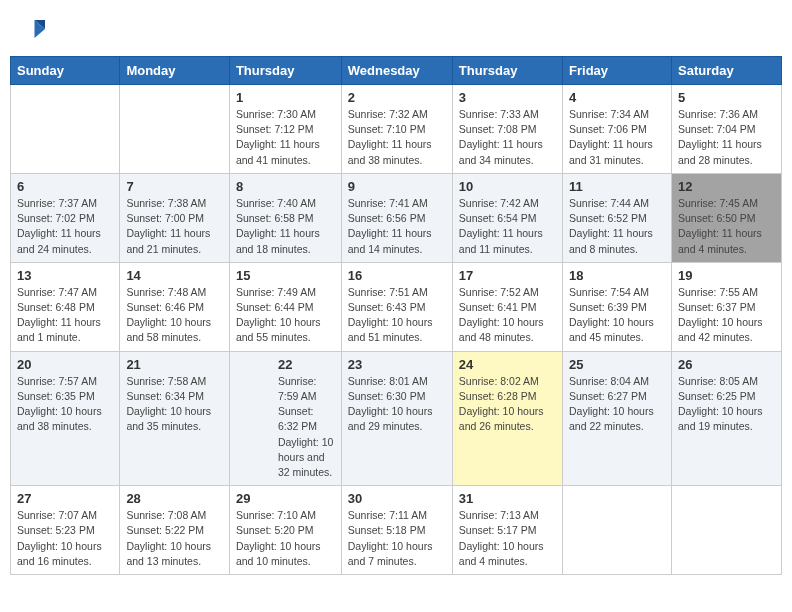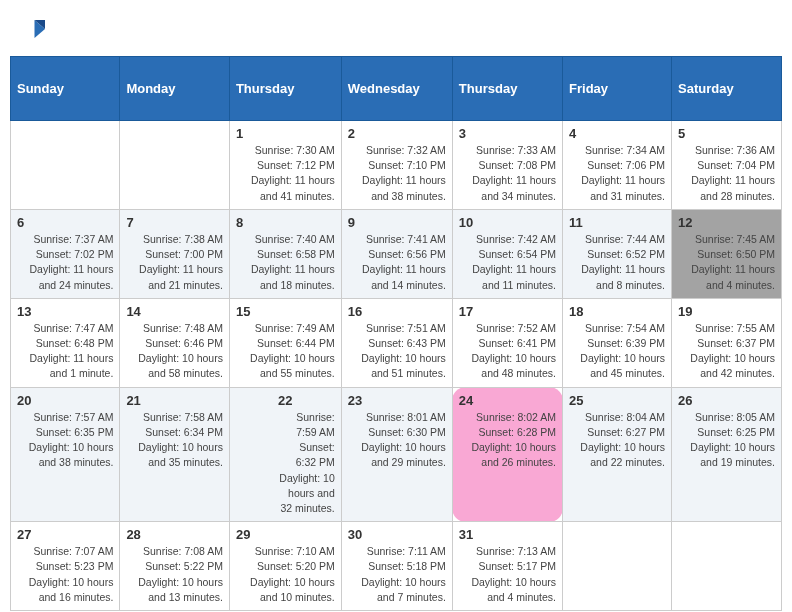--- a/index.html
+++ b/index.html
@@ -57,21 +57,21 @@
     .calendar {
       width: 100%;
       border-collapse: collapse;
       border: 1px solid #ccc;
     }
     .calendar th {
       background: #2a6db5;
       color: #fff;
       font-size: 13px;
       font-weight: bold;
-      padding: 24px 6px;
+      padding: 6px 6px;
       text-align: left;
       border: 1px solid #1a5a9a;
     }
     .calendar td {
       vertical-align: top;
       padding: 5px 6px;
       border: 1px solid #ccc;
       width: 113px;
       min-height: 80px;
       font-size: 10.5px;
@@ -83,21 +83,20 @@
     }
     .day-number {
       font-size: 13px;
       font-weight: bold;
       display: block;
       margin-bottom: 2px;
     }
     .day-info {
       line-height: 1.45;
       color: #444;
-      text-align: right;
     }
     .empty-cell {
       background: #fff !important;
     }
   </style>
 </head>
 <body>
 
 <div class="header">
   <div class="logo">
@@ -223,21 +222,21 @@
           <div class="day-info">Sunrise: 7:58 AM<br>Sunset: 6:34 PM<br>Daylight: 10 hours and 35 minutes.</div>
         </td>
         <td style="background: rgb(240, 244, 248); padding-left: 48px;">
           <span class="day-number">22</span>
           <div class="day-info">Sunrise: 7:59 AM<br>Sunset: 6:32 PM<br>Daylight: 10 hours and 32 minutes.</div>
         </td>
         <td style="background: rgb(240, 244, 248);">
           <span class="day-number">23</span>
           <div class="day-info">Sunrise: 8:01 AM<br>Sunset: 6:30 PM<br>Daylight: 10 hours and 29 minutes.</div>
         </td>
-        <td style="background: #f9a8d4; border-radius: 14px;">
+        <td style="background: #fef9c3;">
           <span class="day-number">24</span>
           <div class="day-info">Sunrise: 8:02 AM<br>Sunset: 6:28 PM<br>Daylight: 10 hours and 26 minutes.</div>
         </td>
         <td style="background: rgb(240, 244, 248);">
           <span class="day-number">25</span>
           <div class="day-info">Sunrise: 8:04 AM<br>Sunset: 6:27 PM<br>Daylight: 10 hours and 22 minutes.</div>
         </td>
         <td style="background: rgb(240, 244, 248);">
           <span class="day-number">26</span>
           <div class="day-info">Sunrise: 8:05 AM<br>Sunset: 6:25 PM<br>Daylight: 10 hours and 19 minutes.</div>

